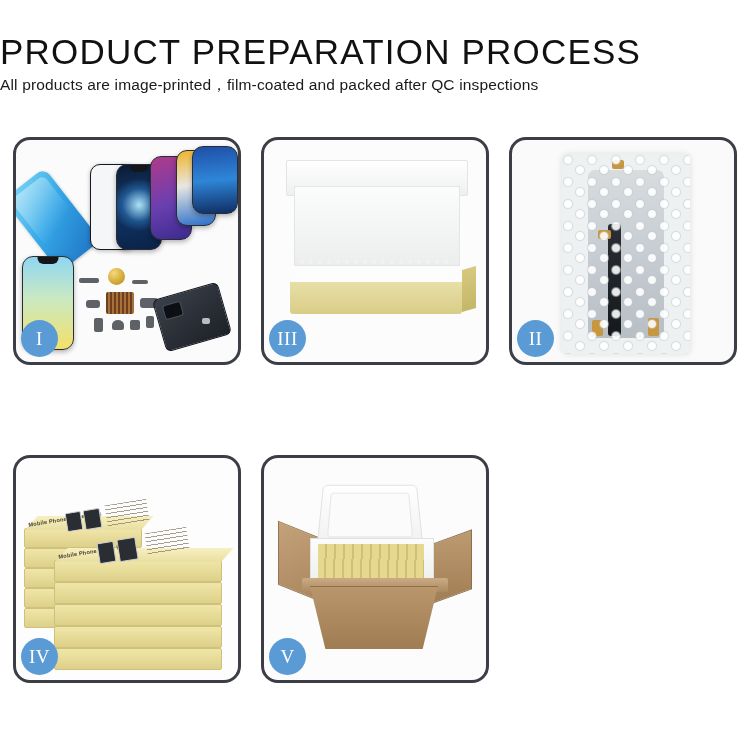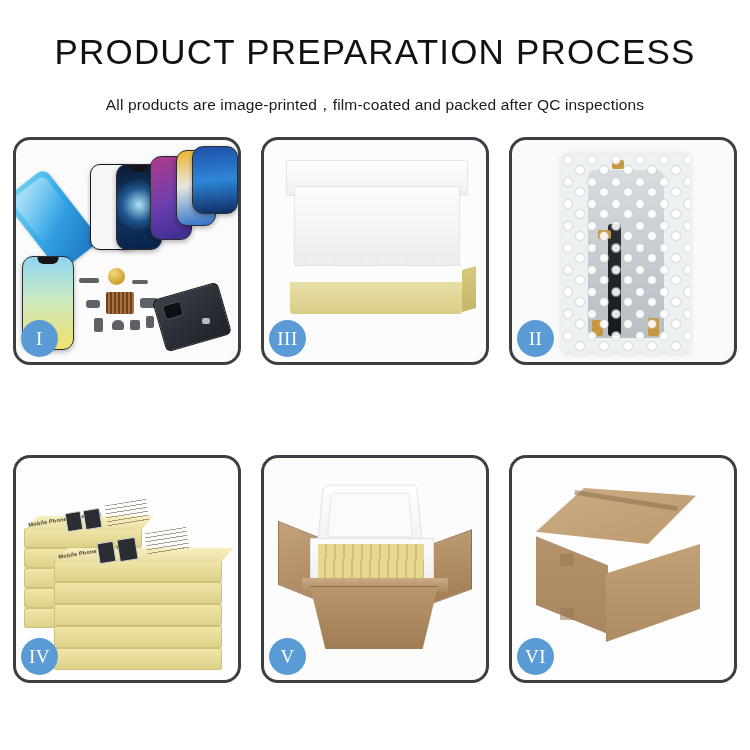--- a/index.html
+++ b/index.html
@@ -1,27 +1,27 @@
 <!DOCTYPE html>
 <html><head>
 <meta charset="utf-8">
 <style>
   html,body{margin:0;padding:0;}
   body{
     width:750px;height:750px;background:#ffffff;
     font-family:"Liberation Sans", sans-serif;
     overflow:hidden;position:relative;
   }
-  .header{text-align:center;padding-top:34px;}
+  .header{padding-top:34px;}
   .title{
     font-size:35px;font-weight:400;letter-spacing:1.2px;color:#111;
     line-height:1.05;white-space:nowrap;
   }
   .subtitle{
-    margin-top:24px;font-size:15.5px;color:#1a1a1a;font-weight:400;
+    margin-top:4px;font-size:15.5px;color:#1a1a1a;font-weight:400;
     letter-spacing:.15px;white-space:nowrap;
   }
   .grid{
     position:absolute;left:13px;top:137px;
     width:724px;
     display:grid;grid-template-columns:repeat(3,228px);
     grid-template-rows:228px 228px;
     column-gap:20px;row-gap:90px;
   }
   .panel{
@@ -341,25 +341,14 @@
       <div class="c5-flapR"></div>
       <div class="foam-lid"></div>
       <div class="foam-box"></div>
       <div class="ybars"></div>
       <div class="c5-rim"></div>
       <div class="c5-body"></div>
     </div>
     <div class="badge">V</div>
   </div>
 
-  <div class="panel p6">
-    <div class="scene">
-      <div class="c6-top"></div>
-      <div class="c6-left"></div>
-      <div class="c6-right"></div>
-      <div class="c6-seam"></div>
-      <div class="c6-tape" style="left:48px;top:96px;width:14px;height:12px;"></div>
-      <div class="c6-tape" style="left:48px;top:150px;width:14px;height:12px;"></div>
-    </div>
-    <div class="badge">VI</div>
-  </div>
 
 </div>
 
 </body></html>

